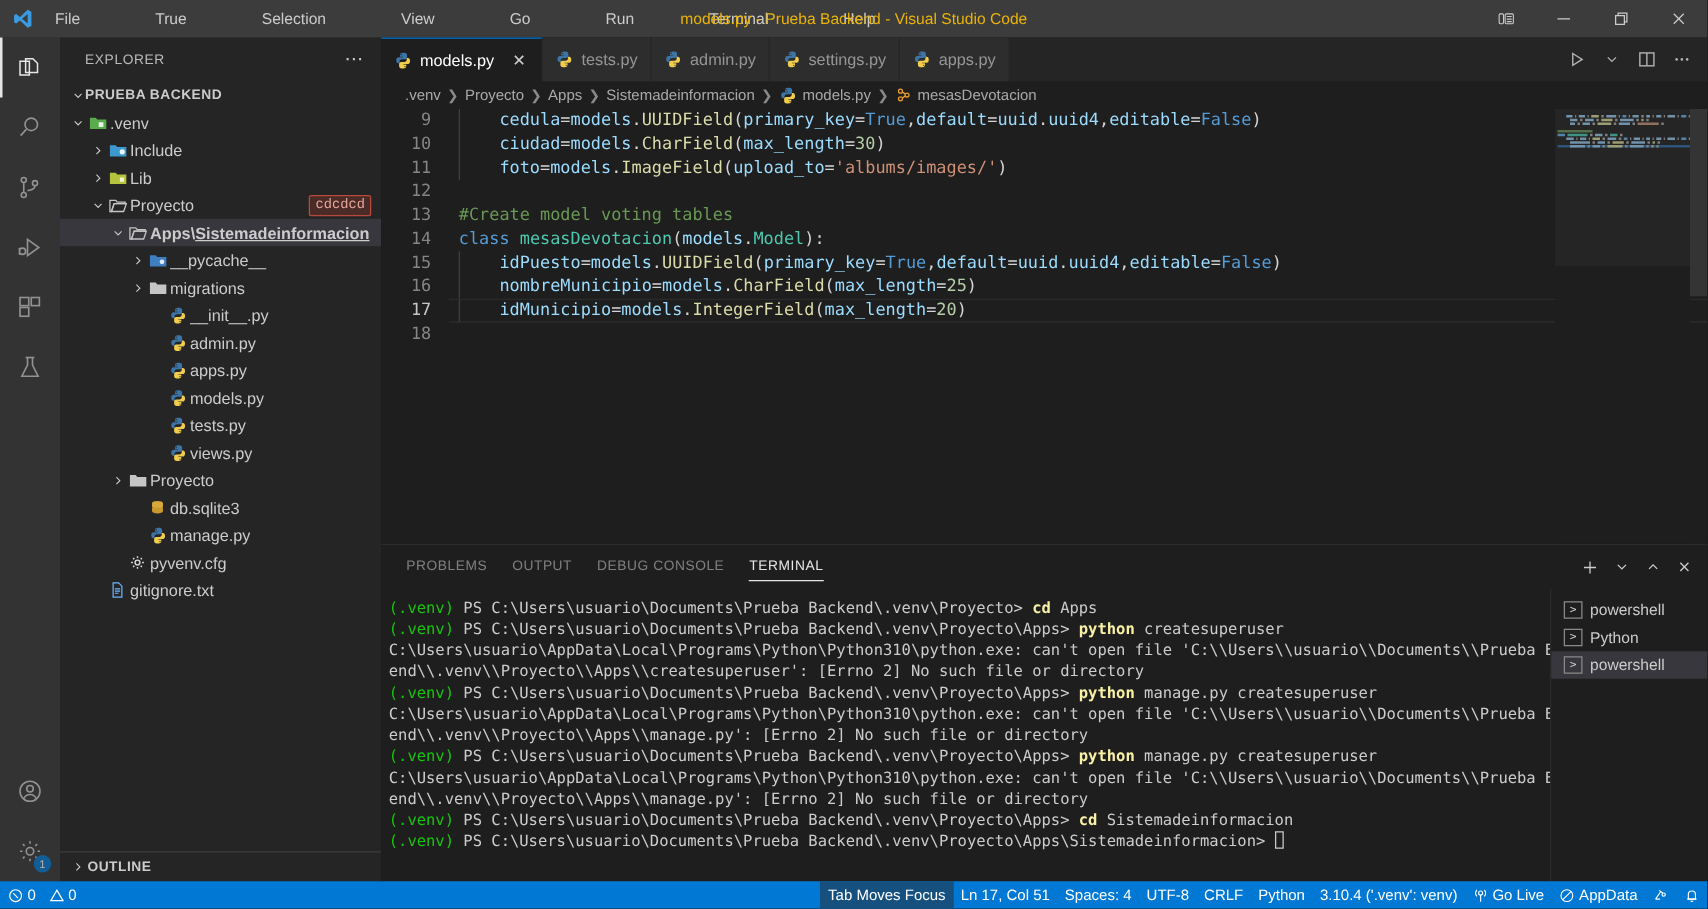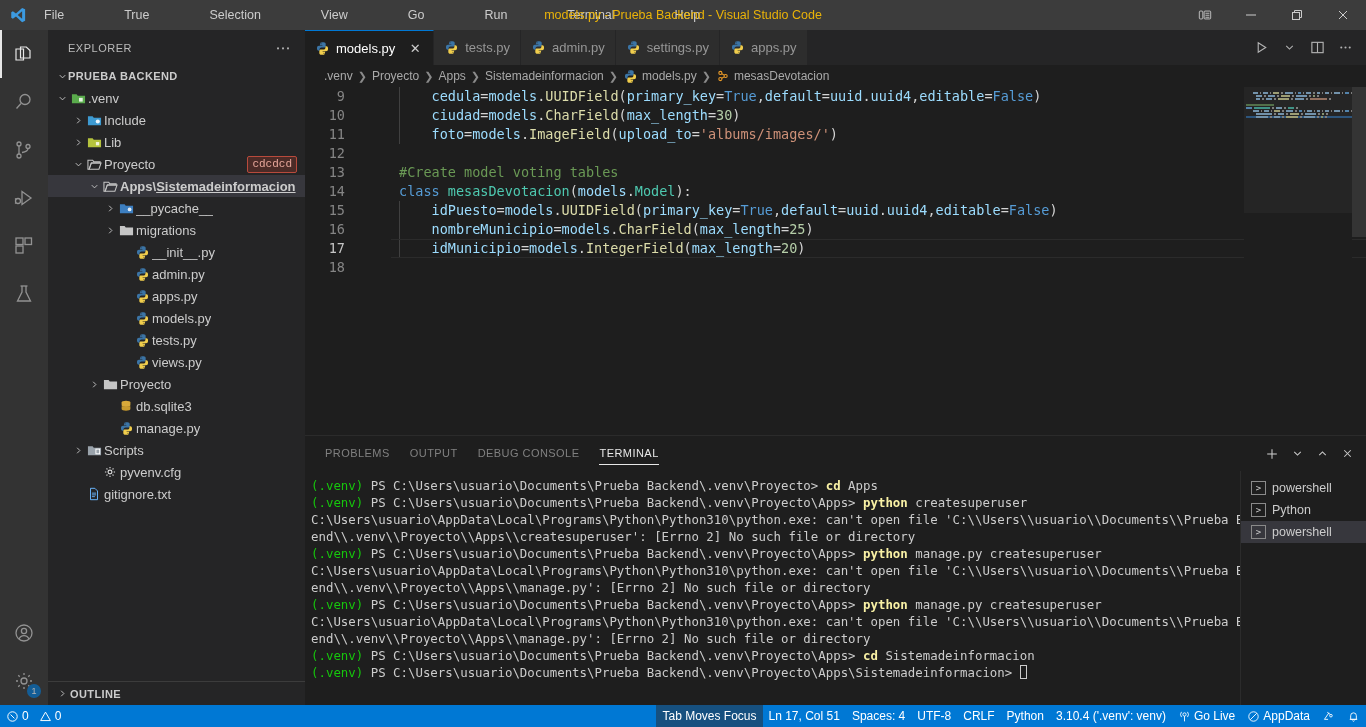--- a/index.html
+++ b/index.html
@@ -106,21 +106,21 @@
   }
   .bc-sep { color: #8a8a8a; font-size: 11px; padding: 0 1px; }
   .bc-item { display: flex; align-items: center; gap: 4px; }
 
   
   .editor { flex: 1 1 auto; position: relative; overflow: hidden; background: #1e1e1e; min-height: 0; }
   .code-area { position: absolute; inset: 0; display: flex; font-family: "DejaVu Sans Mono", monospace; font-size: 13.5px; }
   .gutter { width: 54px; flex: 0 0 54px; text-align: right; padding-right: 14px; color: #858585; }
   .gutter div { height: 19px; line-height: 19px; }
   .gutter div.cur { color: #c6c6c6; }
-  .codelines { flex: 1 1 auto; position: relative; margin-left: 32px; }
+  .codelines { flex: 1 1 auto; position: relative; }
   .cl { height: 19px; line-height: 19px; white-space: pre; position: relative; padding-left: 8px; }
   .cl.cur-line { box-shadow: inset 0 1px 0 #282828, inset 0 -1px 0 #282828; background: transparent; }
   .cl.cur-line::after {
     content: ""; position: absolute; left: 0; right: 0; top: 0; bottom: 0;
     border-top: 1px solid #2b2b2b; border-bottom: 1px solid #2b2b2b; pointer-events: none;
   }
   .ind { position: absolute; top: 0; bottom: 0; width: 1px; background: #404040; }
   
   .t-kw   { color: #569cd6; }
   .t-cls  { color: #4ec9b0; }
@@ -535,35 +535,20 @@
             <div class="row">
               <div style="flex: 0 0 56px;"></div>
               <div class="tw"></div>
               <div class="ficon">
                 <svg width="15" height="15" viewBox="0 0 16 16">
                   <path d="M7.8 1.3c-2 0-2.5.9-2.5 1.9v1.4h2.6v.5H4.2c-1.2 0-2.1.7-2.1 2.6 0 1.8.7 2.6 1.8 2.6h1V8.9c0-1.2.9-2 2-2h2.8c1 0 1.7-.7 1.7-1.7V3.2c0-1-.8-1.9-2.2-1.9zM6.4 2.4a.55.55 0 1 1 0 1.1.55.55 0 0 1 0-1.1z" fill="#3b74a5"></path>
                   <path d="M8.2 14.7c2 0 2.5-.9 2.5-1.9v-1.4H8.1v-.5h3.7c1.2 0 2.1-.7 2.1-2.6 0-1.8-.7-2.6-1.8-2.6h-1v1.4c0 1.2-.9 2-2 2H6.3c-1 0-1.7.7-1.7 1.7v2c0 1 .8 1.9 2.2 1.9zm1.4-1.1a.55.55 0 1 1 0-1.1.55.55 0 0 1 0 1.1z" fill="#f0cd4c"></path>
                 </svg>
               </div>
               <div class="lbl">manage.py</div>
-            </div>
-            <div class="row">
-              <div style="flex: 0 0 24px;"></div>
-              <div class="tw">
-                <svg width="11" height="11" viewBox="0 0 16 16" fill="none" stroke="#cccccc" stroke-width="1.3">
-                  <polyline points="6,4 10,8 6,12"></polyline>
-                </svg>
-              </div>
-              <div class="ficon">
-                <svg width="15" height="15" viewBox="0 0 16 16">
-                  <path d="M1 3.5h5l1.2 1.5H15v8H1z" fill="#9aa3ab"></path>
-                  <rect x="9.5" y="6.5" width="4" height="5" fill="none" stroke="#ffffff" stroke-width="1"></rect>
-                </svg>
-              </div>
-              <div class="lbl">Scripts</div>
             </div>
             <div class="row">
               <div style="flex: 0 0 40px;"></div>
               <div class="tw"></div>
               <div class="ficon">
                 <svg width="14" height="14" viewBox="0 0 16 16">
                   <g fill="none" stroke="#dddddd" stroke-width="1.3">
                     <circle cx="8" cy="8" r="2.2"></circle>
                     <path d="M8 2.2v1.6M8 12.2v1.6M2.2 8h1.6M12.2 8h1.6M4 4l1.1 1.1M10.9 10.9 12 12M12 4l-1.1 1.1M5.1 10.9 4 12"></path>
                   </g>

